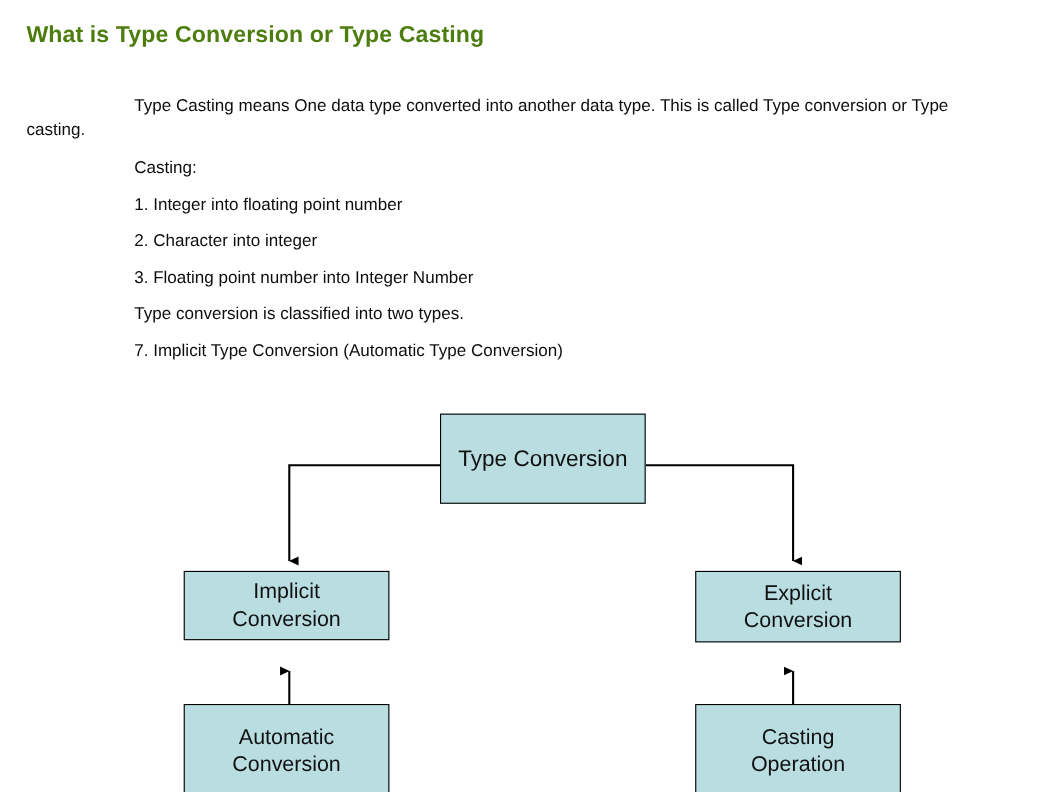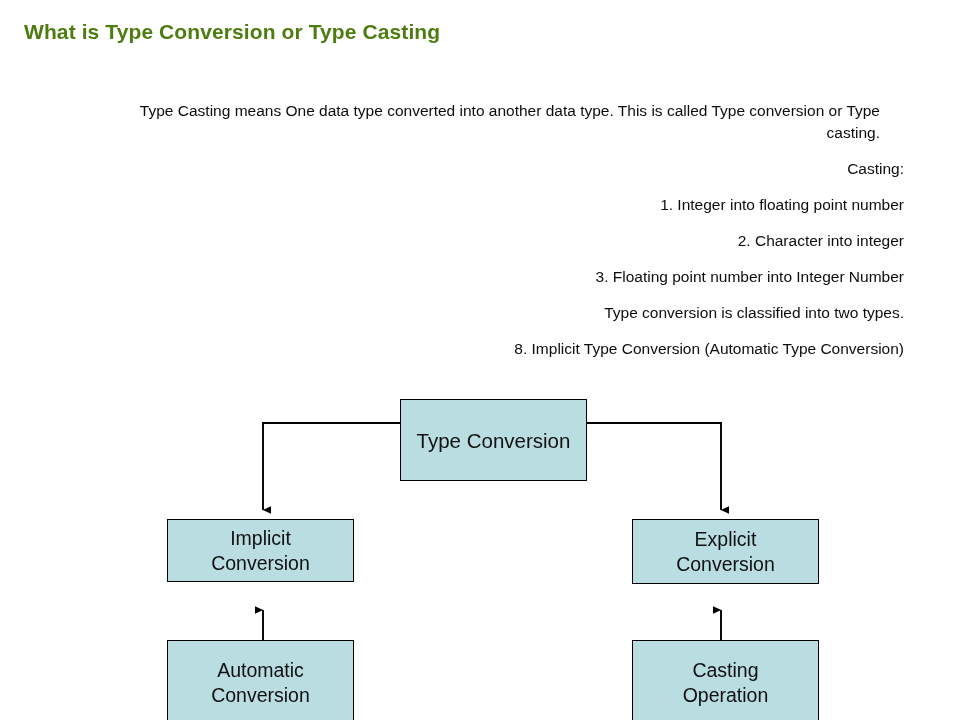--- a/index.html
+++ b/index.html
@@ -32,22 +32,21 @@
   #body-text {
     position: absolute;
     left: 24px;
     top: 86px;
     width: 880px;
   }
   .para {
     font-size: 15.5px;
     line-height: 22px;
     color: #0d0d0d;
-    margin: 14px 0 9px 0;
-    text-align: right;
+    margin: 0 0 9px 0;
   }
   .para.intro {
     text-indent: 98px;
     width: 856px;
     margin-bottom: 12px;
   }
   .para.lvl1 {
     margin-left: 98px;
     margin-bottom: 11px;
   }
@@ -79,21 +78,21 @@
     justify-content: center;
     text-align: center;
     font-size: 19.5px;
     line-height: 25px;
     color: #111111;
     font-family: "Liberation Sans", sans-serif;
   }
 
   #node-root {
     left: 400px;
-    top: 399px;
+    top: 376px;
     width: 187px;
     height: 82px;
     font-size: 20.5px;
   }
   #node-implicit {
     left: 167px;
     top: 519px;
     width: 187px;
     height: 63px;
   }
@@ -132,21 +131,21 @@
   <p class="para lvl0">Casting:</p>
 
   <p class="para lvl1">1. Integer into floating point number</p>
 
   <p class="para lvl1">2. Character into integer</p>
 
   <p class="para lvl1">3. Floating point number into Integer Number</p>
 
   <p class="para lvl0">Type conversion is classified into two types.</p>
 
-  <p class="para lvl1">8. Implicit Type Conversion (Automatic Type Conversion)</p>
+  <p class="para lvl1">7. Implicit Type Conversion (Automatic Type Conversion)</p>
 
 
 </div>
 
 <div id="diagram">
   <svg width="960" height="720" viewBox="0 0 960 720">
     <defs>
       <marker id="arrow-down" markerWidth="10" markerHeight="9" refX="5" refY="8.4" orient="auto" markerUnits="userSpaceOnUse">
         <path d="M1,0 L9,0 L5,8.6 Z" fill="#000000"></path>
       </marker>

